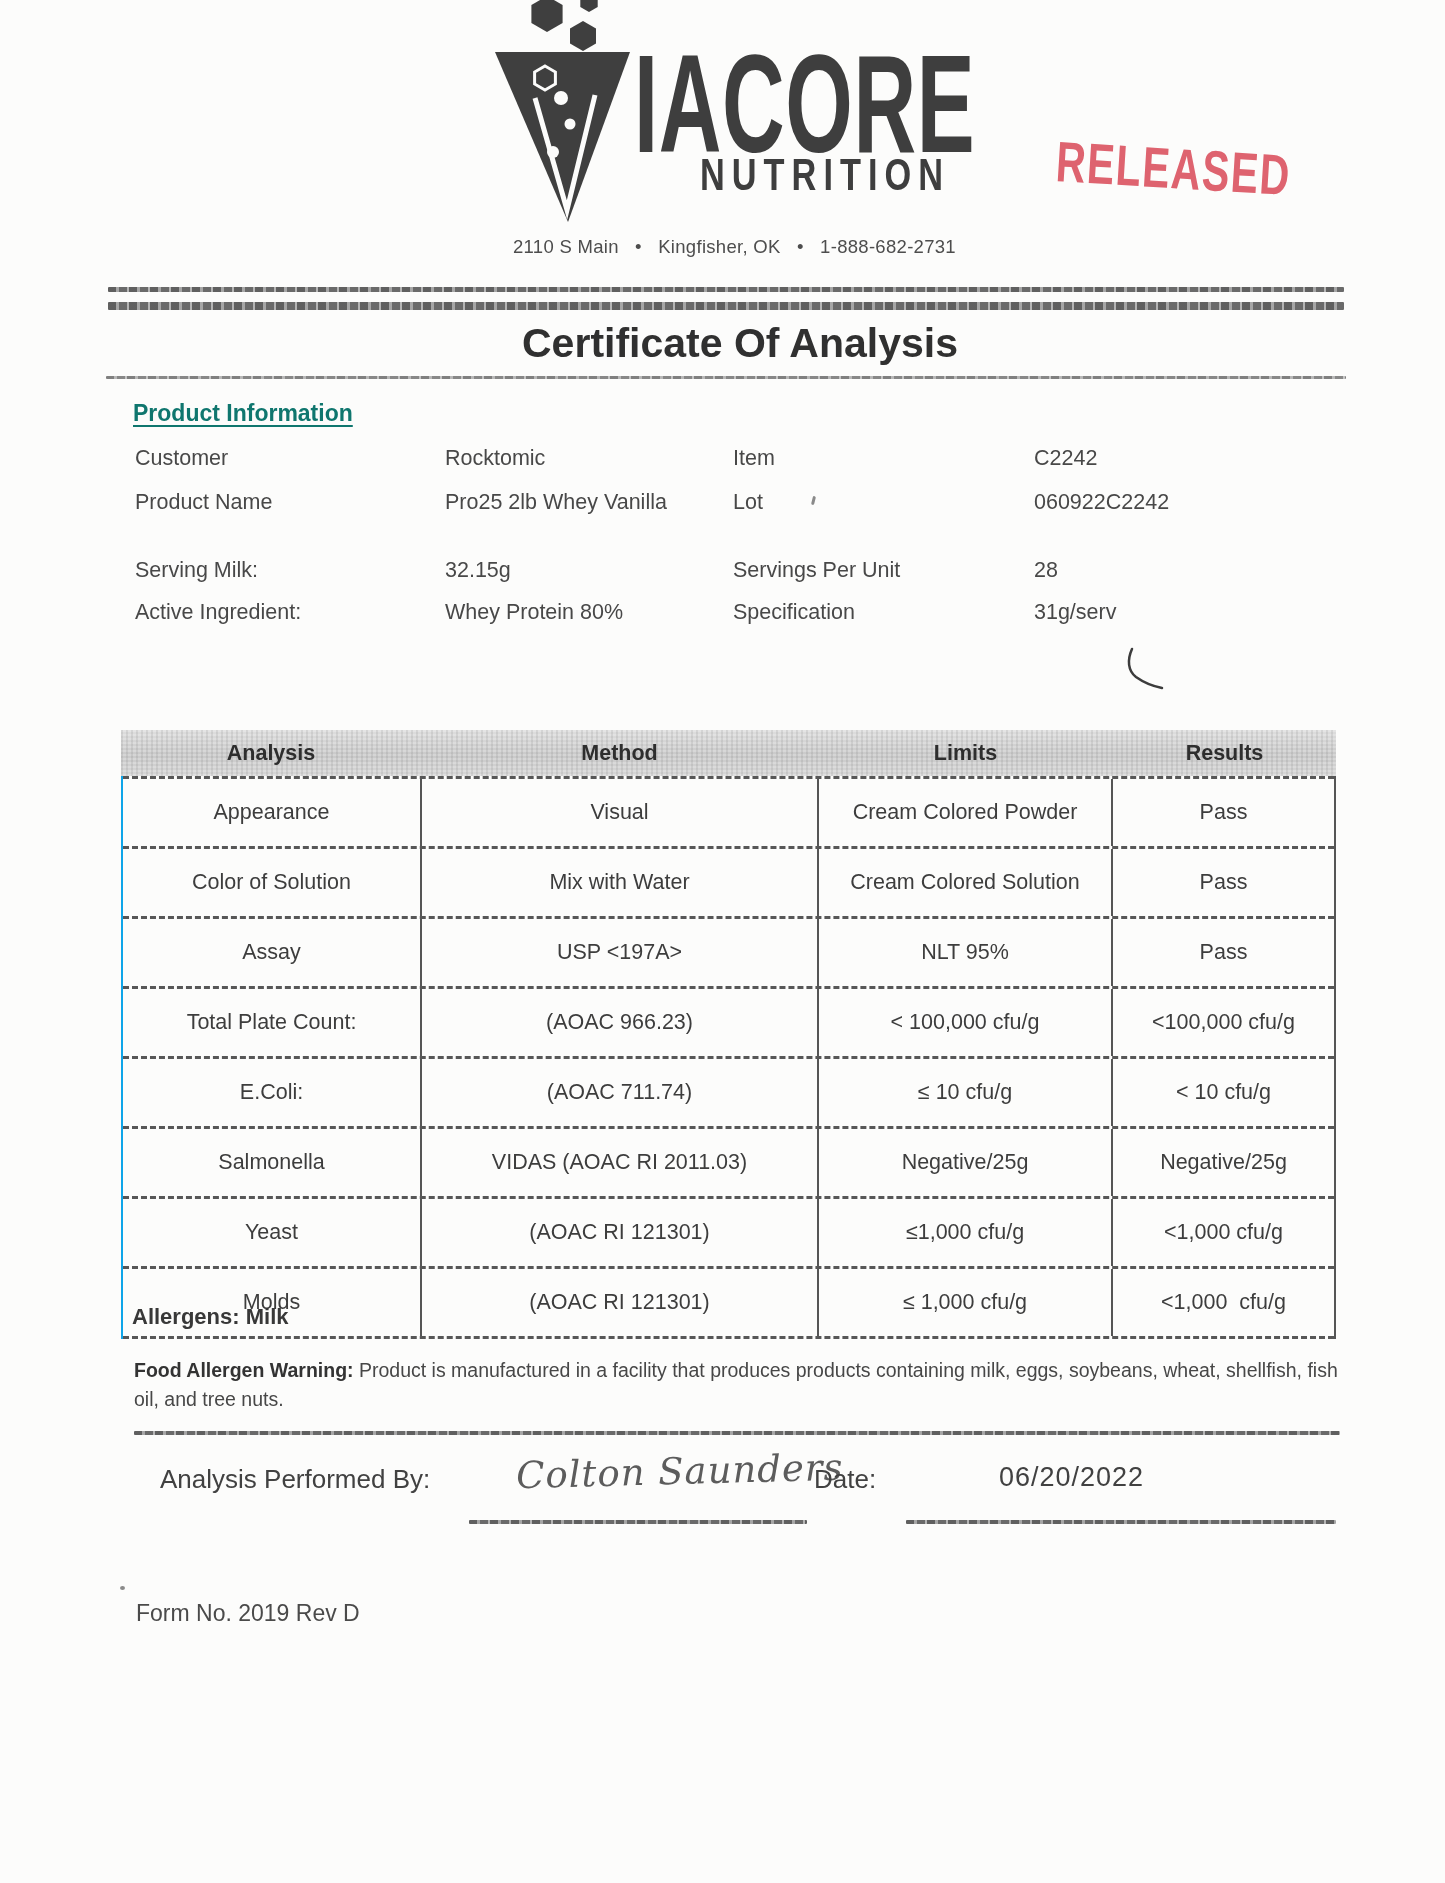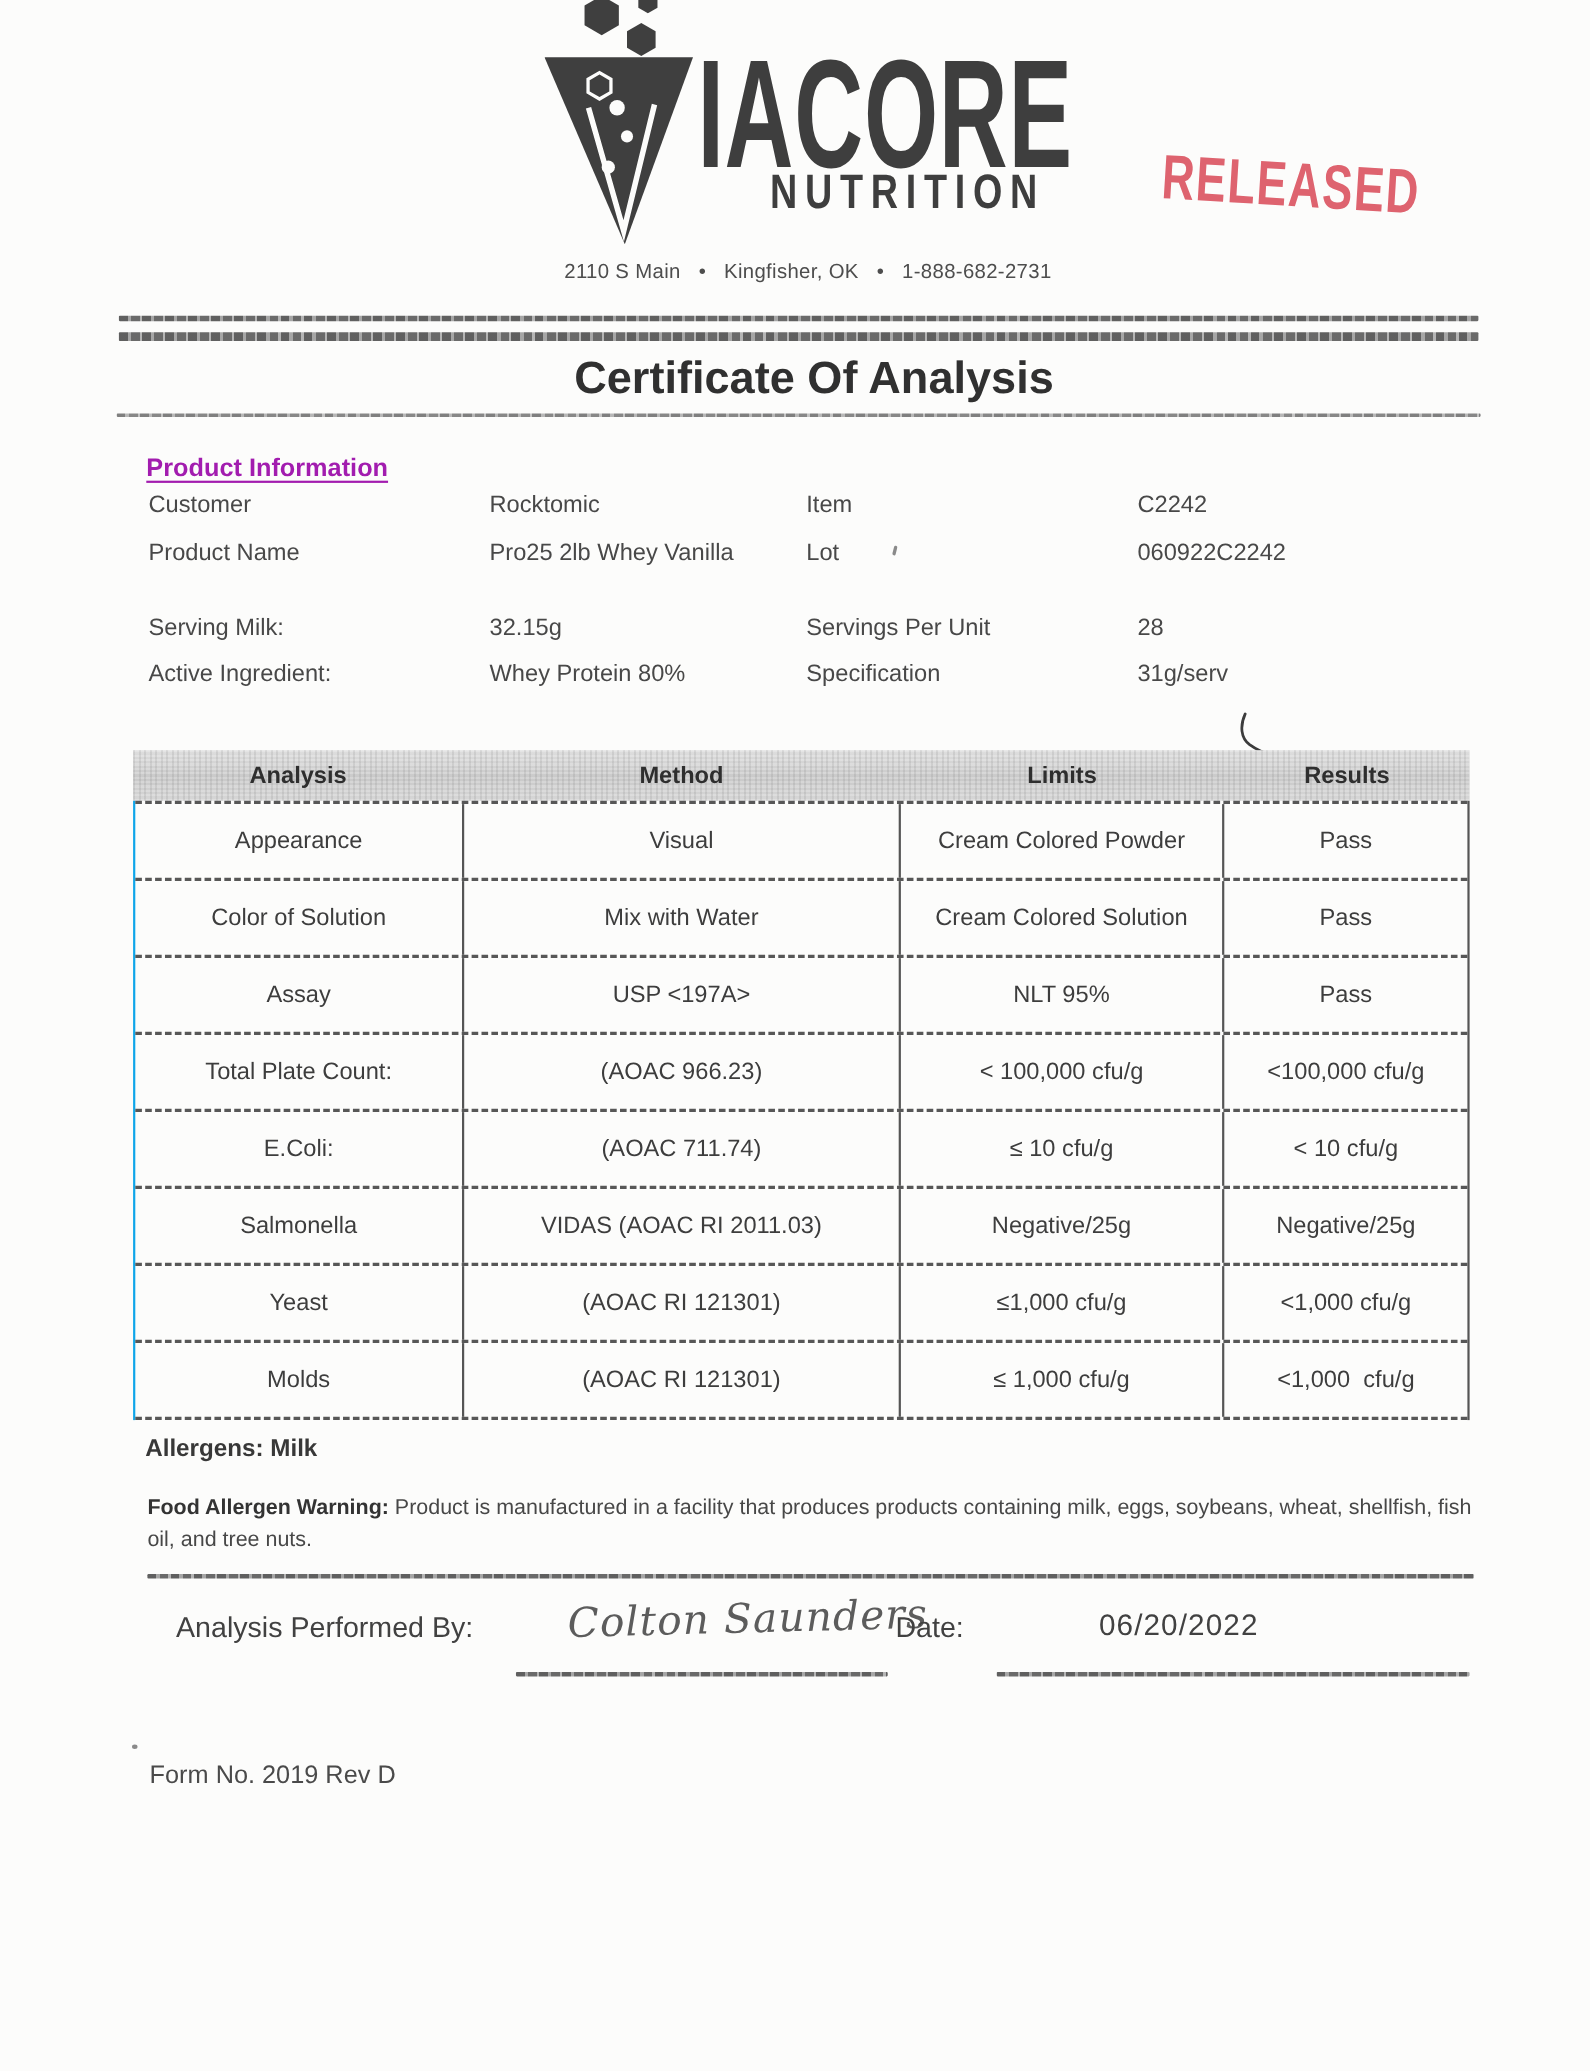--- a/index.html
+++ b/index.html
@@ -47,22 +47,22 @@
   .sig-line-1 { left:469px; top:1520px; width:338px; height:4px; }
   .sig-line-2 { left:906px; top:1520px; width:430px; height:4px; }
 
   
   .title {
     position:absolute; left:400px; top:320px; width:680px; margin:0;
     text-align:center; font-size:41px; font-weight:800; color:#303030;
   }
   .pi-heading {
     position:absolute; left:133px; top:400px;
-    font-size:23px; font-weight:700; color:#a21caf;
-    text-decoration:underline; text-underline-offset:4px;margin-top:12px;
+    font-size:23px; font-weight:700; color:#0f766e;
+    text-decoration:underline; text-underline-offset:4px;
   }
 
   
   .pi-row {
     position:absolute; left:135px; width:1210px; display:grid;
     grid-template-columns:310px 288px 301px 1fr;
     font-size:21.5px; color:#484848;
   }
   .pi-row-0 { top:446px; } .pi-row-1 { top:490px; }
   .pi-row-2 { top:558px; } .pi-row-3 { top:600px; }
@@ -72,20 +72,21 @@
 
   
   .coa { position:absolute; left:121px; top:682px; width:1215px; box-sizing:border-box; }
   .coa-head {
     display:grid; grid-template-columns:300px 397px 295px 1fr;
     height:46px; align-items:center;
     background-image:
       repeating-linear-gradient(90deg, rgba(70,70,70,.10) 0 2px, rgba(0,0,0,0) 2px 5px),
       repeating-linear-gradient(0deg, rgba(255,255,255,.22) 0 2px, rgba(0,0,0,0) 2px 4px),
       linear-gradient(180deg,#dedede 0%,#c9c9c9 55%,#d7d7d7 100%);
+    margin-top: 48px;
   }
   .hcell { text-align:center; font-weight:700; font-size:21.5px; color:#2e2e2e; }
   .coa-body { border-left:2px solid #0ea5e9; border-right:2px solid #555; box-sizing:border-box; }
   .coa-row {
     display:grid; grid-template-columns:299px 397px 294px 1fr;
     height:67px; border-top:3px dashed #575757;
   }
   .coa-row:last-child { border-bottom:3px dashed #575757; }
   .coa-cell {
     display:flex; align-items:center; justify-content:center;

